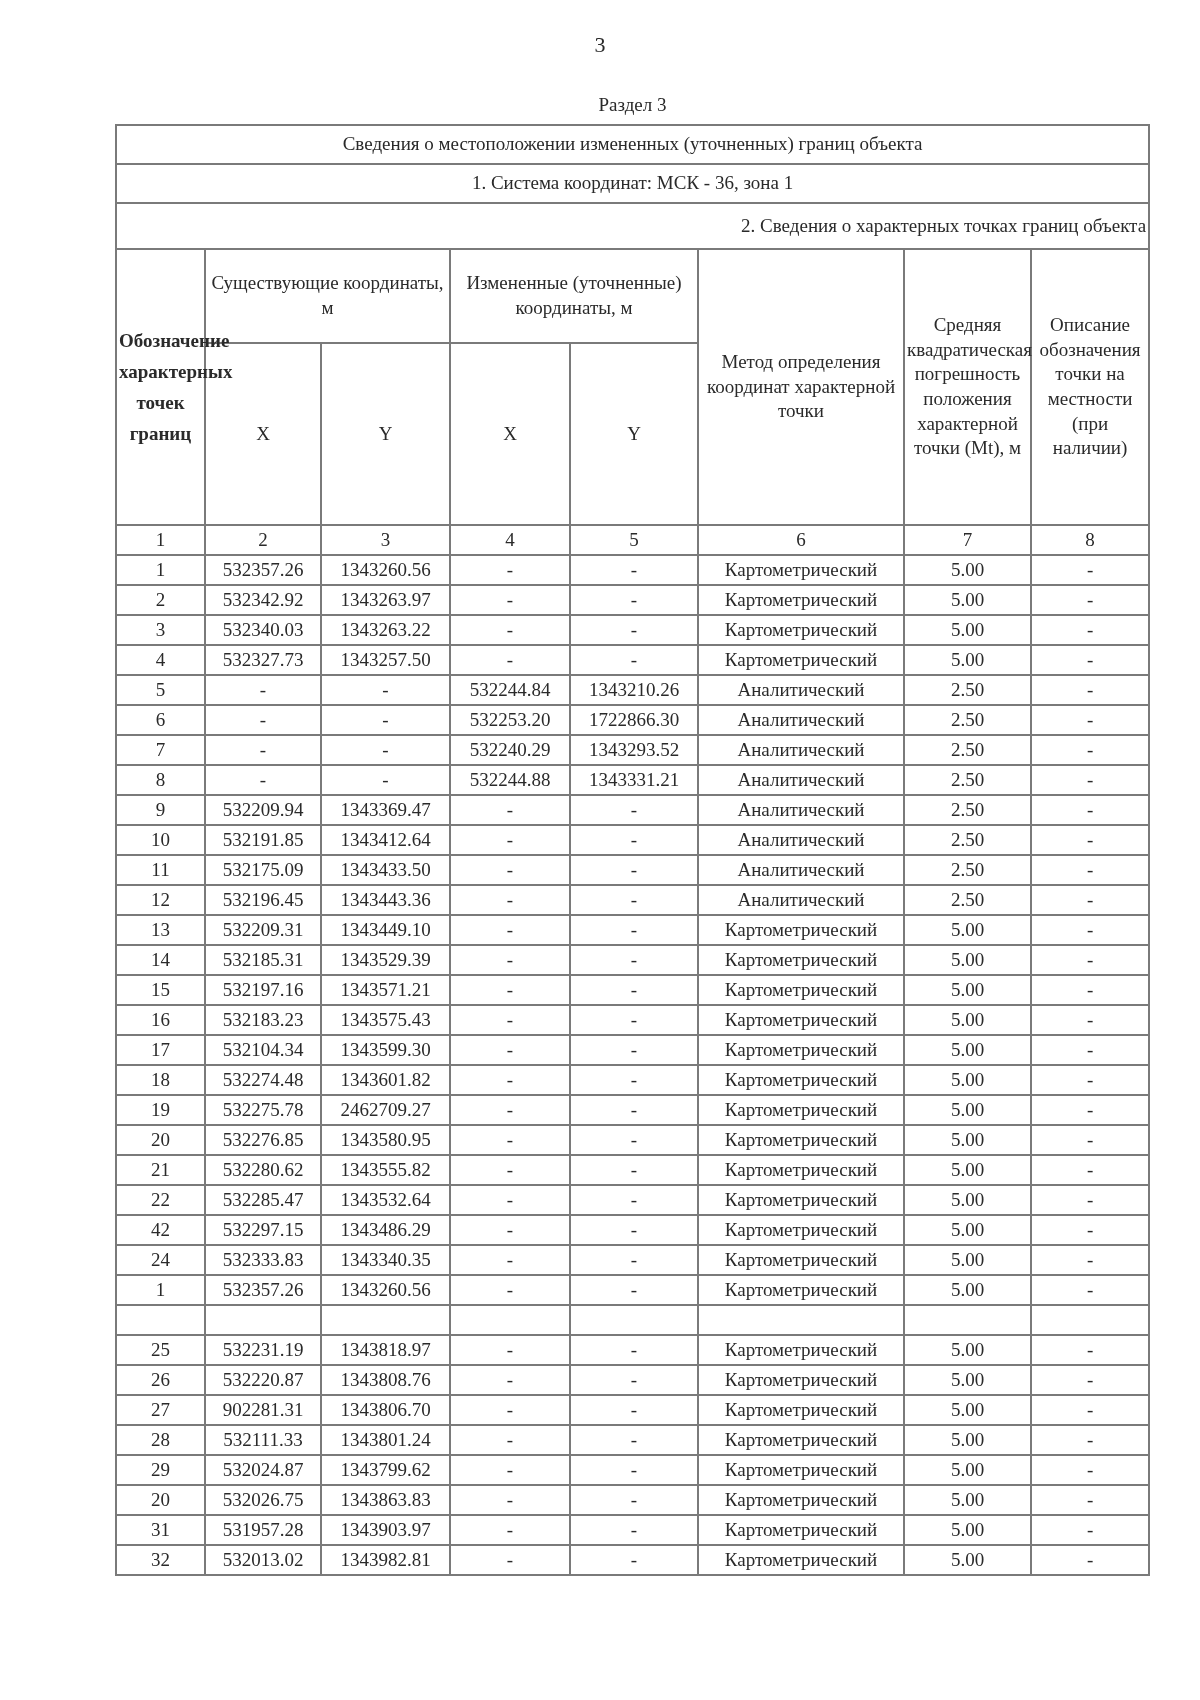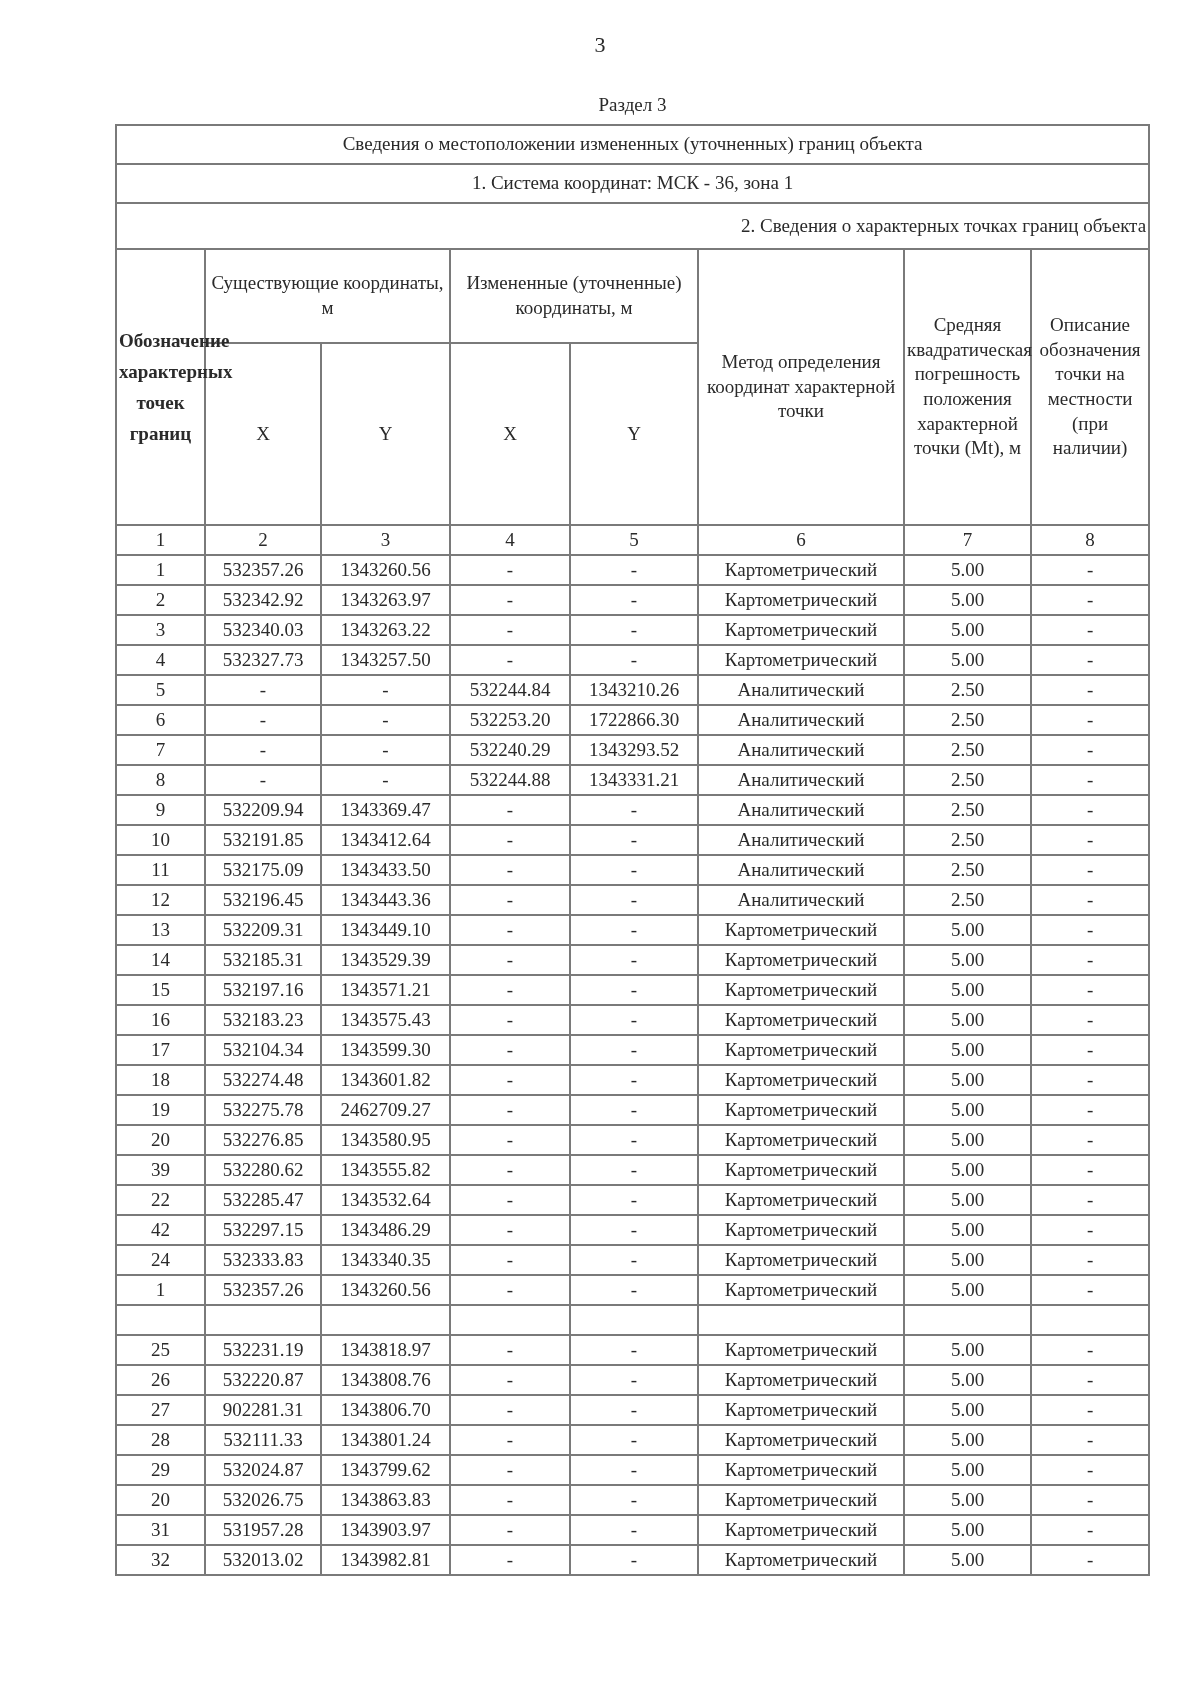--- a/index.html
+++ b/index.html
@@ -282,21 +282,21 @@
         <td>20</td>
         <td>532276.85</td>
         <td>1343580.95</td>
         <td>-</td>
         <td>-</td>
         <td>Картометрический</td>
         <td>5.00</td>
         <td>-</td>
       </tr>
       <tr class="datarow">
-        <td>39</td>
+        <td>21</td>
         <td>532280.62</td>
         <td>1343555.82</td>
         <td>-</td>
         <td>-</td>
         <td>Картометрический</td>
         <td>5.00</td>
         <td>-</td>
       </tr>
       <tr class="datarow">
         <td>22</td>

